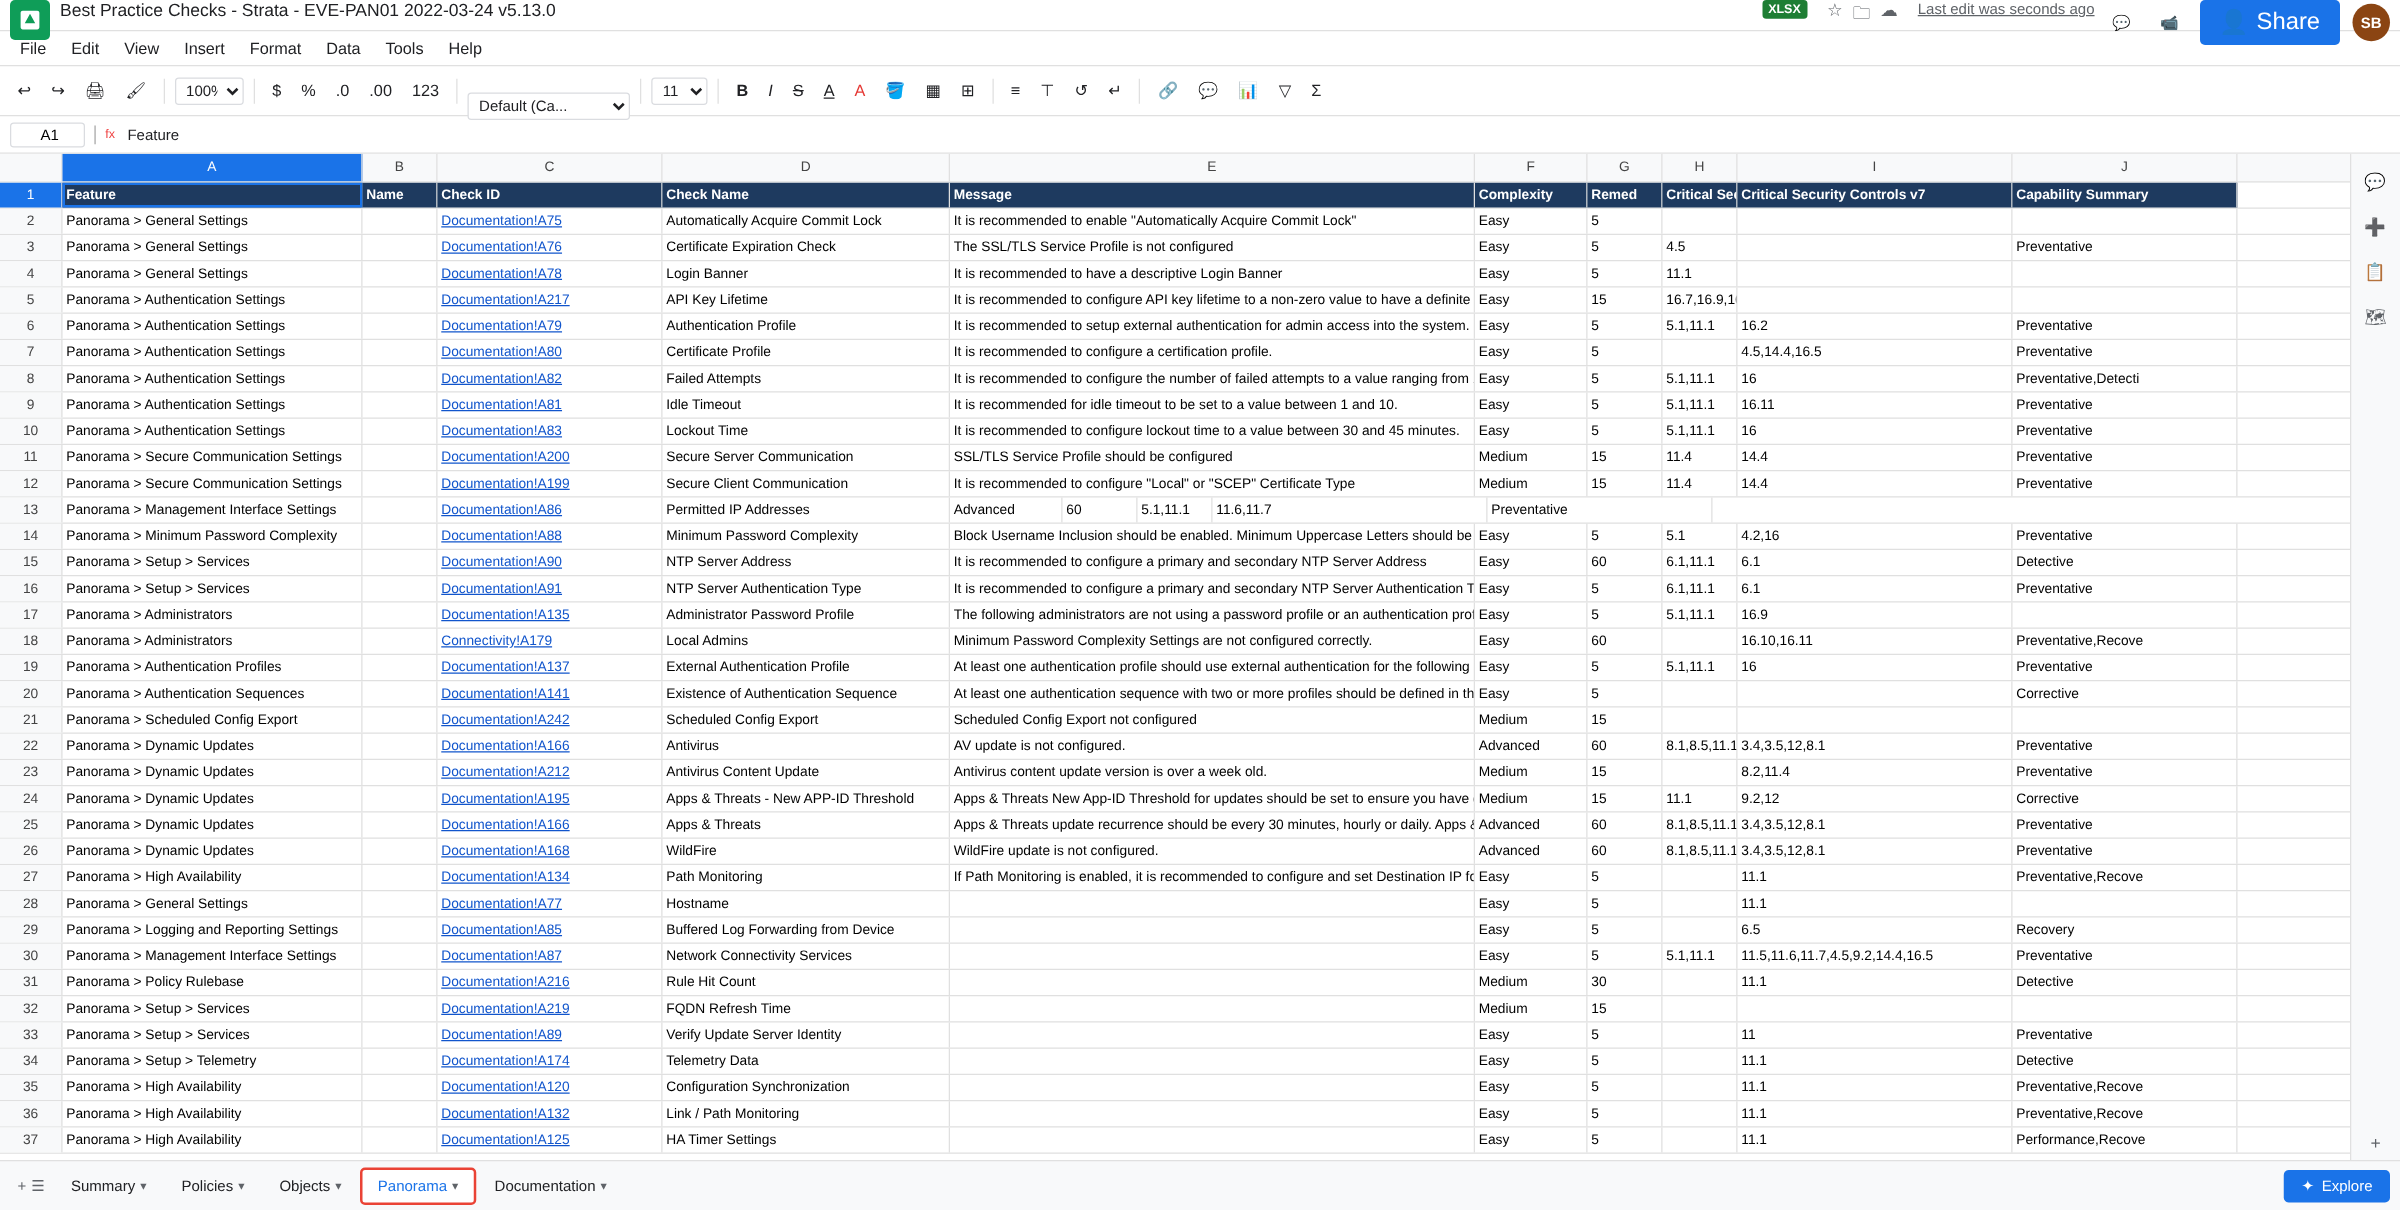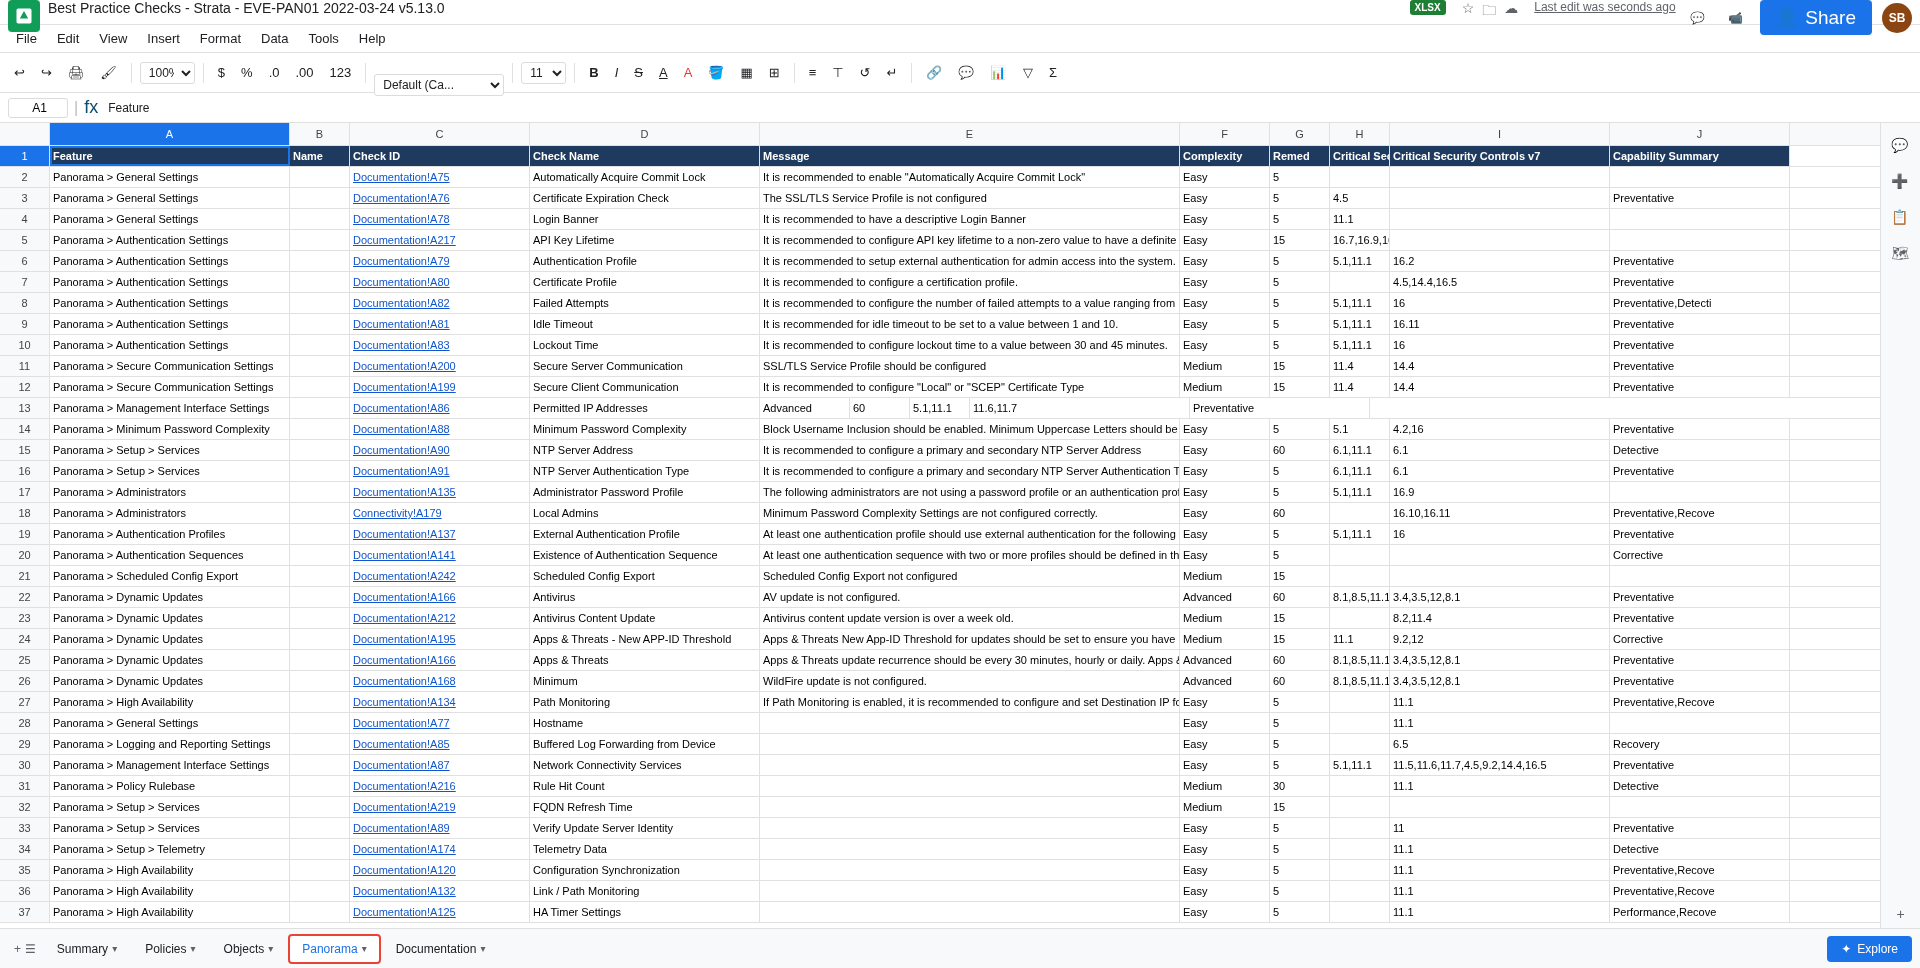--- a/index.html
+++ b/index.html
@@ -178,21 +178,21 @@
   <button class="tb-btn">🔗</button>
   <button class="tb-btn">💬</button>
   <button class="tb-btn">📊</button>
   <button class="tb-btn">▽</button>
   <button class="tb-btn">Σ</button>
 </div>
 
 <div class="formula-bar">
   <input class="cell-ref" value="A1" style="">
   <span class="formula-sep">|</span>
-  <span style="color:#0c4a6e;font-size:18px;">fx</span>
+  <span style="color:#ef4444;font-size:10px;">fx</span>
   <input class="formula-input" value="Feature" style="">
 </div>
 
 <div class="main-content">
   <div class="spreadsheet">
 
     <div class="col-headers">
       <div class="row-num-header"></div>
       <div class="col-header col-a selected">A</div>
       <div class="col-header col-b">B</div>
@@ -580,21 +580,21 @@
             <div class="cell col-i">3.4,3.5,12,8.1</div>
             <div class="cell col-j">Preventative</div>
           </div>
           <div class="grid-row">
             <div class="row-num">26</div>
             <div class="cell col-a">Panorama &gt; Dynamic Updates</div>
             <div class="cell col-b"></div>
             <div class="cell col-c">
               <a href="#">Documentation!A168</a>
             </div>
-            <div class="cell col-d">Minimum</div>
+            <div class="cell col-d">WildFire</div>
             <div class="cell col-e">WildFire update is not configured.</div>
             <div class="cell col-f">Advanced</div>
             <div class="cell col-g">60</div>
             <div class="cell col-h">8.1,8.5,11.1</div>
             <div class="cell col-i">3.4,3.5,12,8.1</div>
             <div class="cell col-j">Preventative</div>
           </div>
           <div class="grid-row">
             <div class="row-num">27</div>
             <div class="cell col-a">Panorama &gt; High Availability</div>

